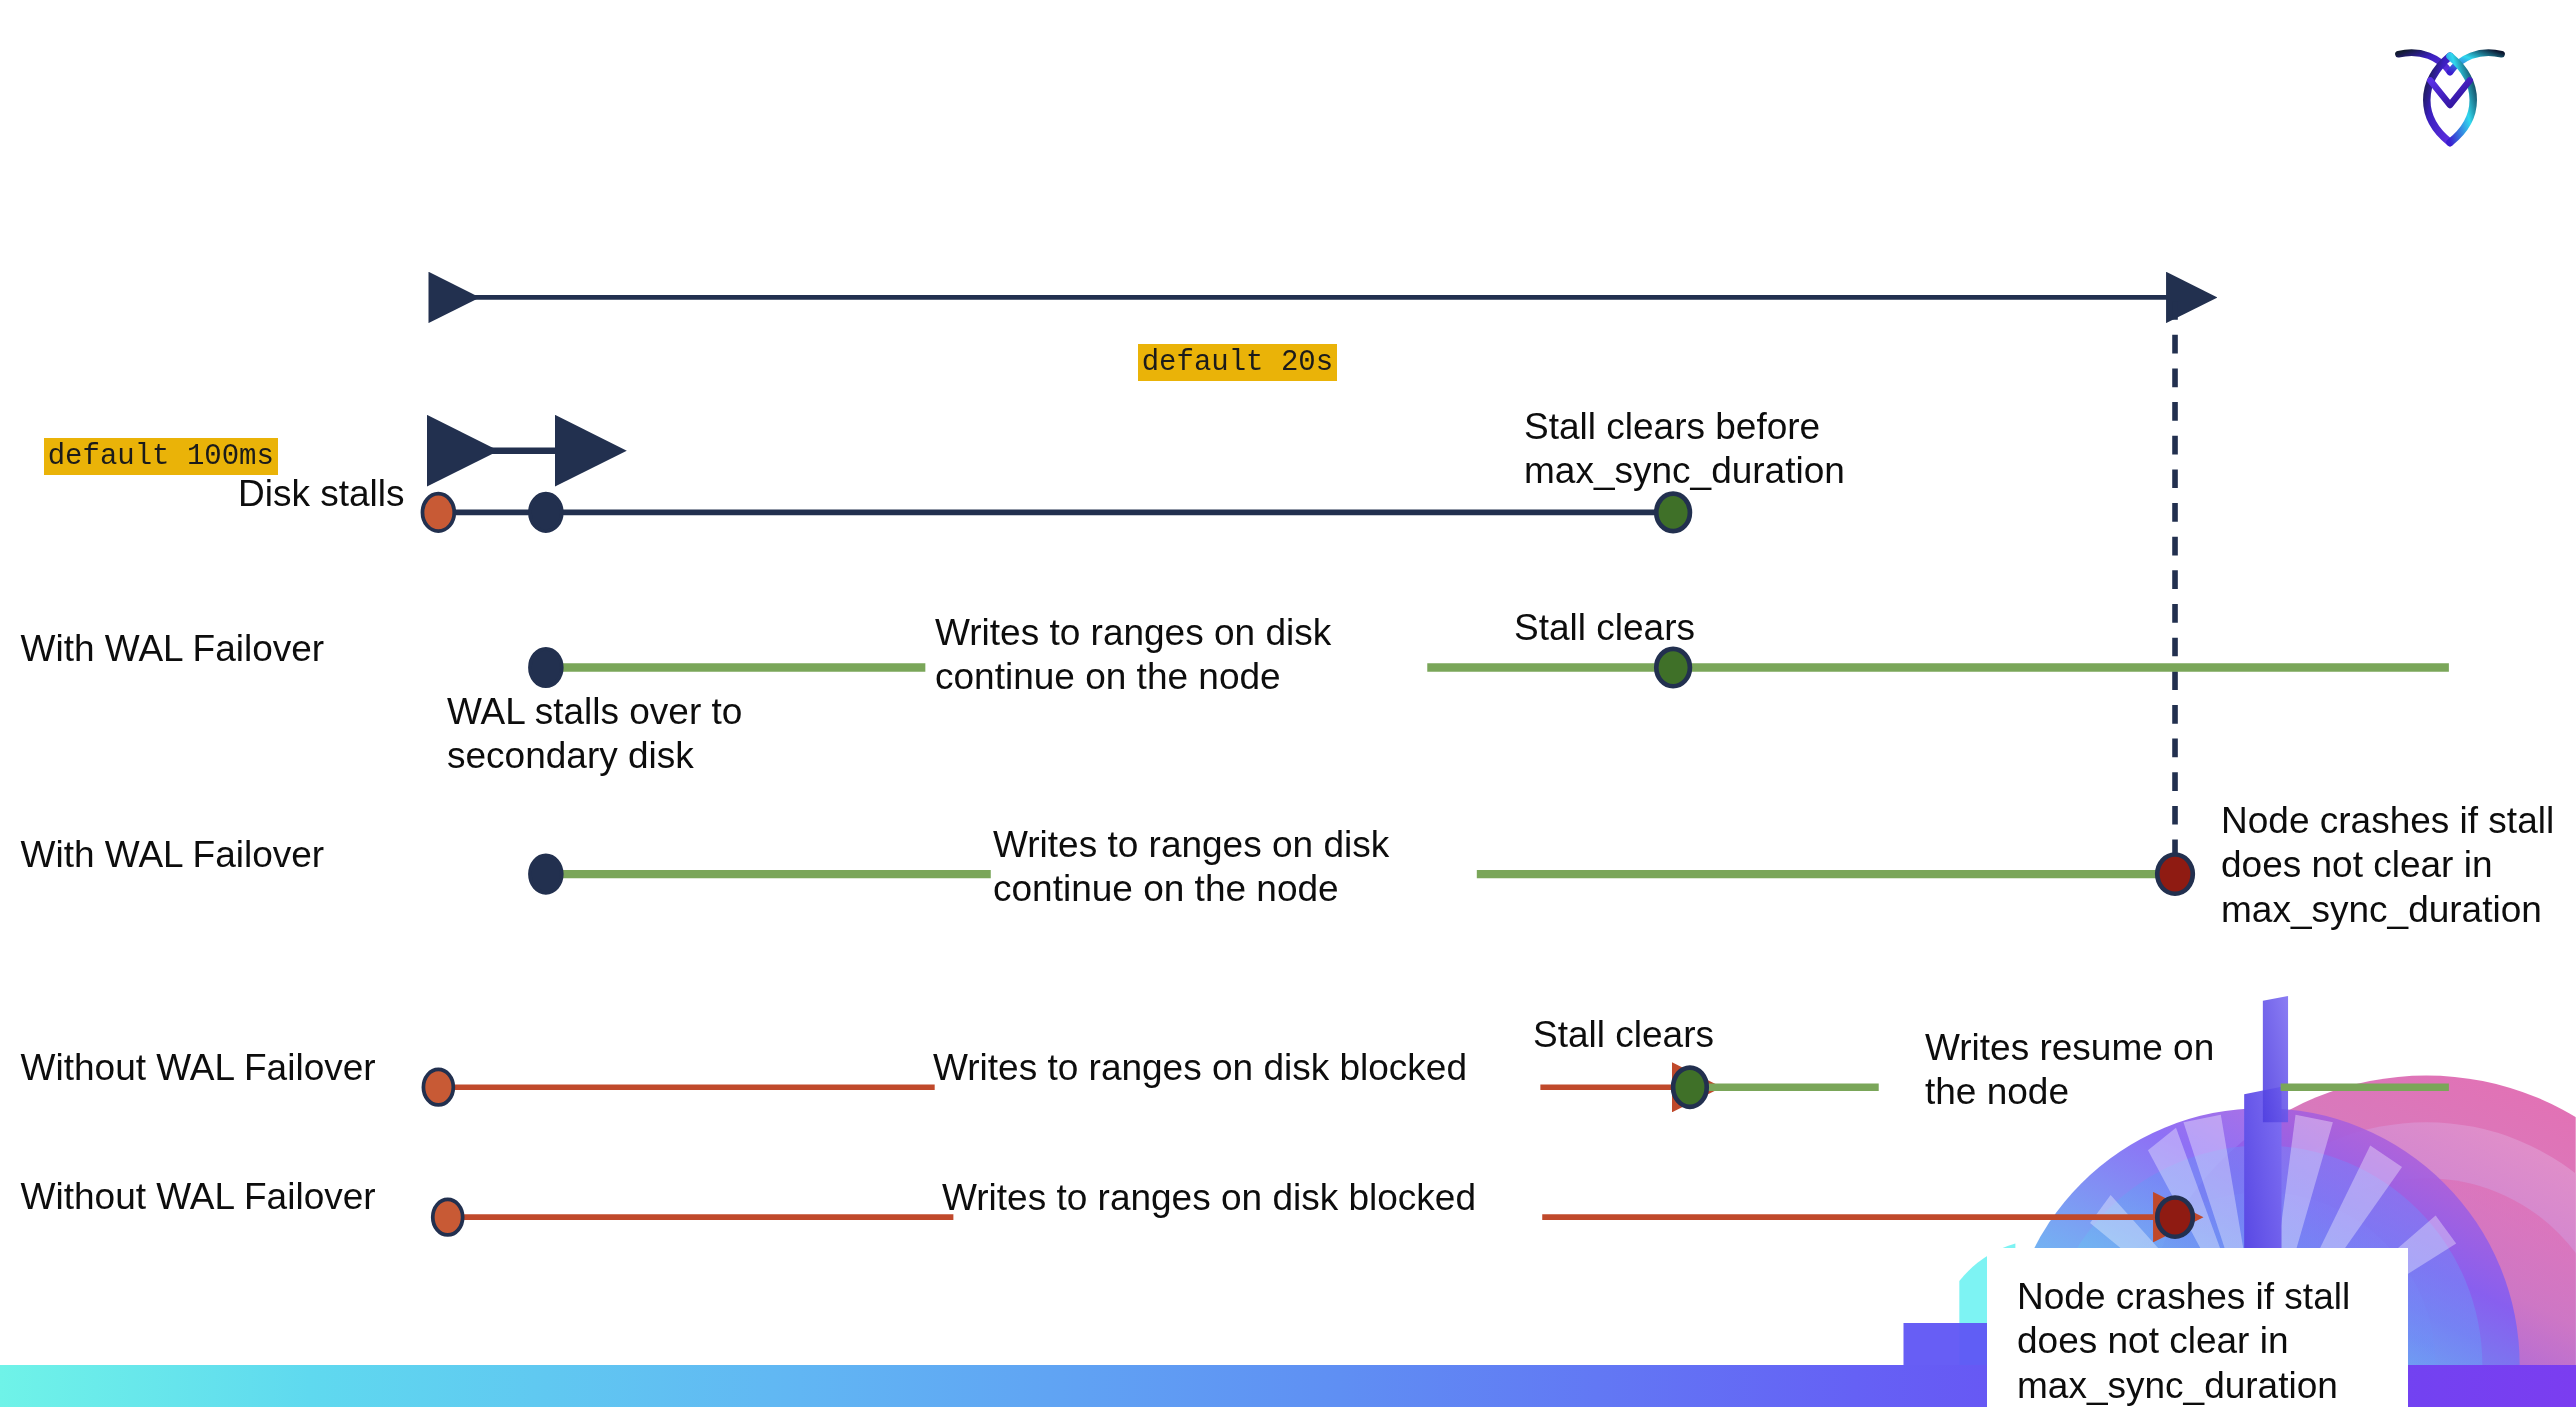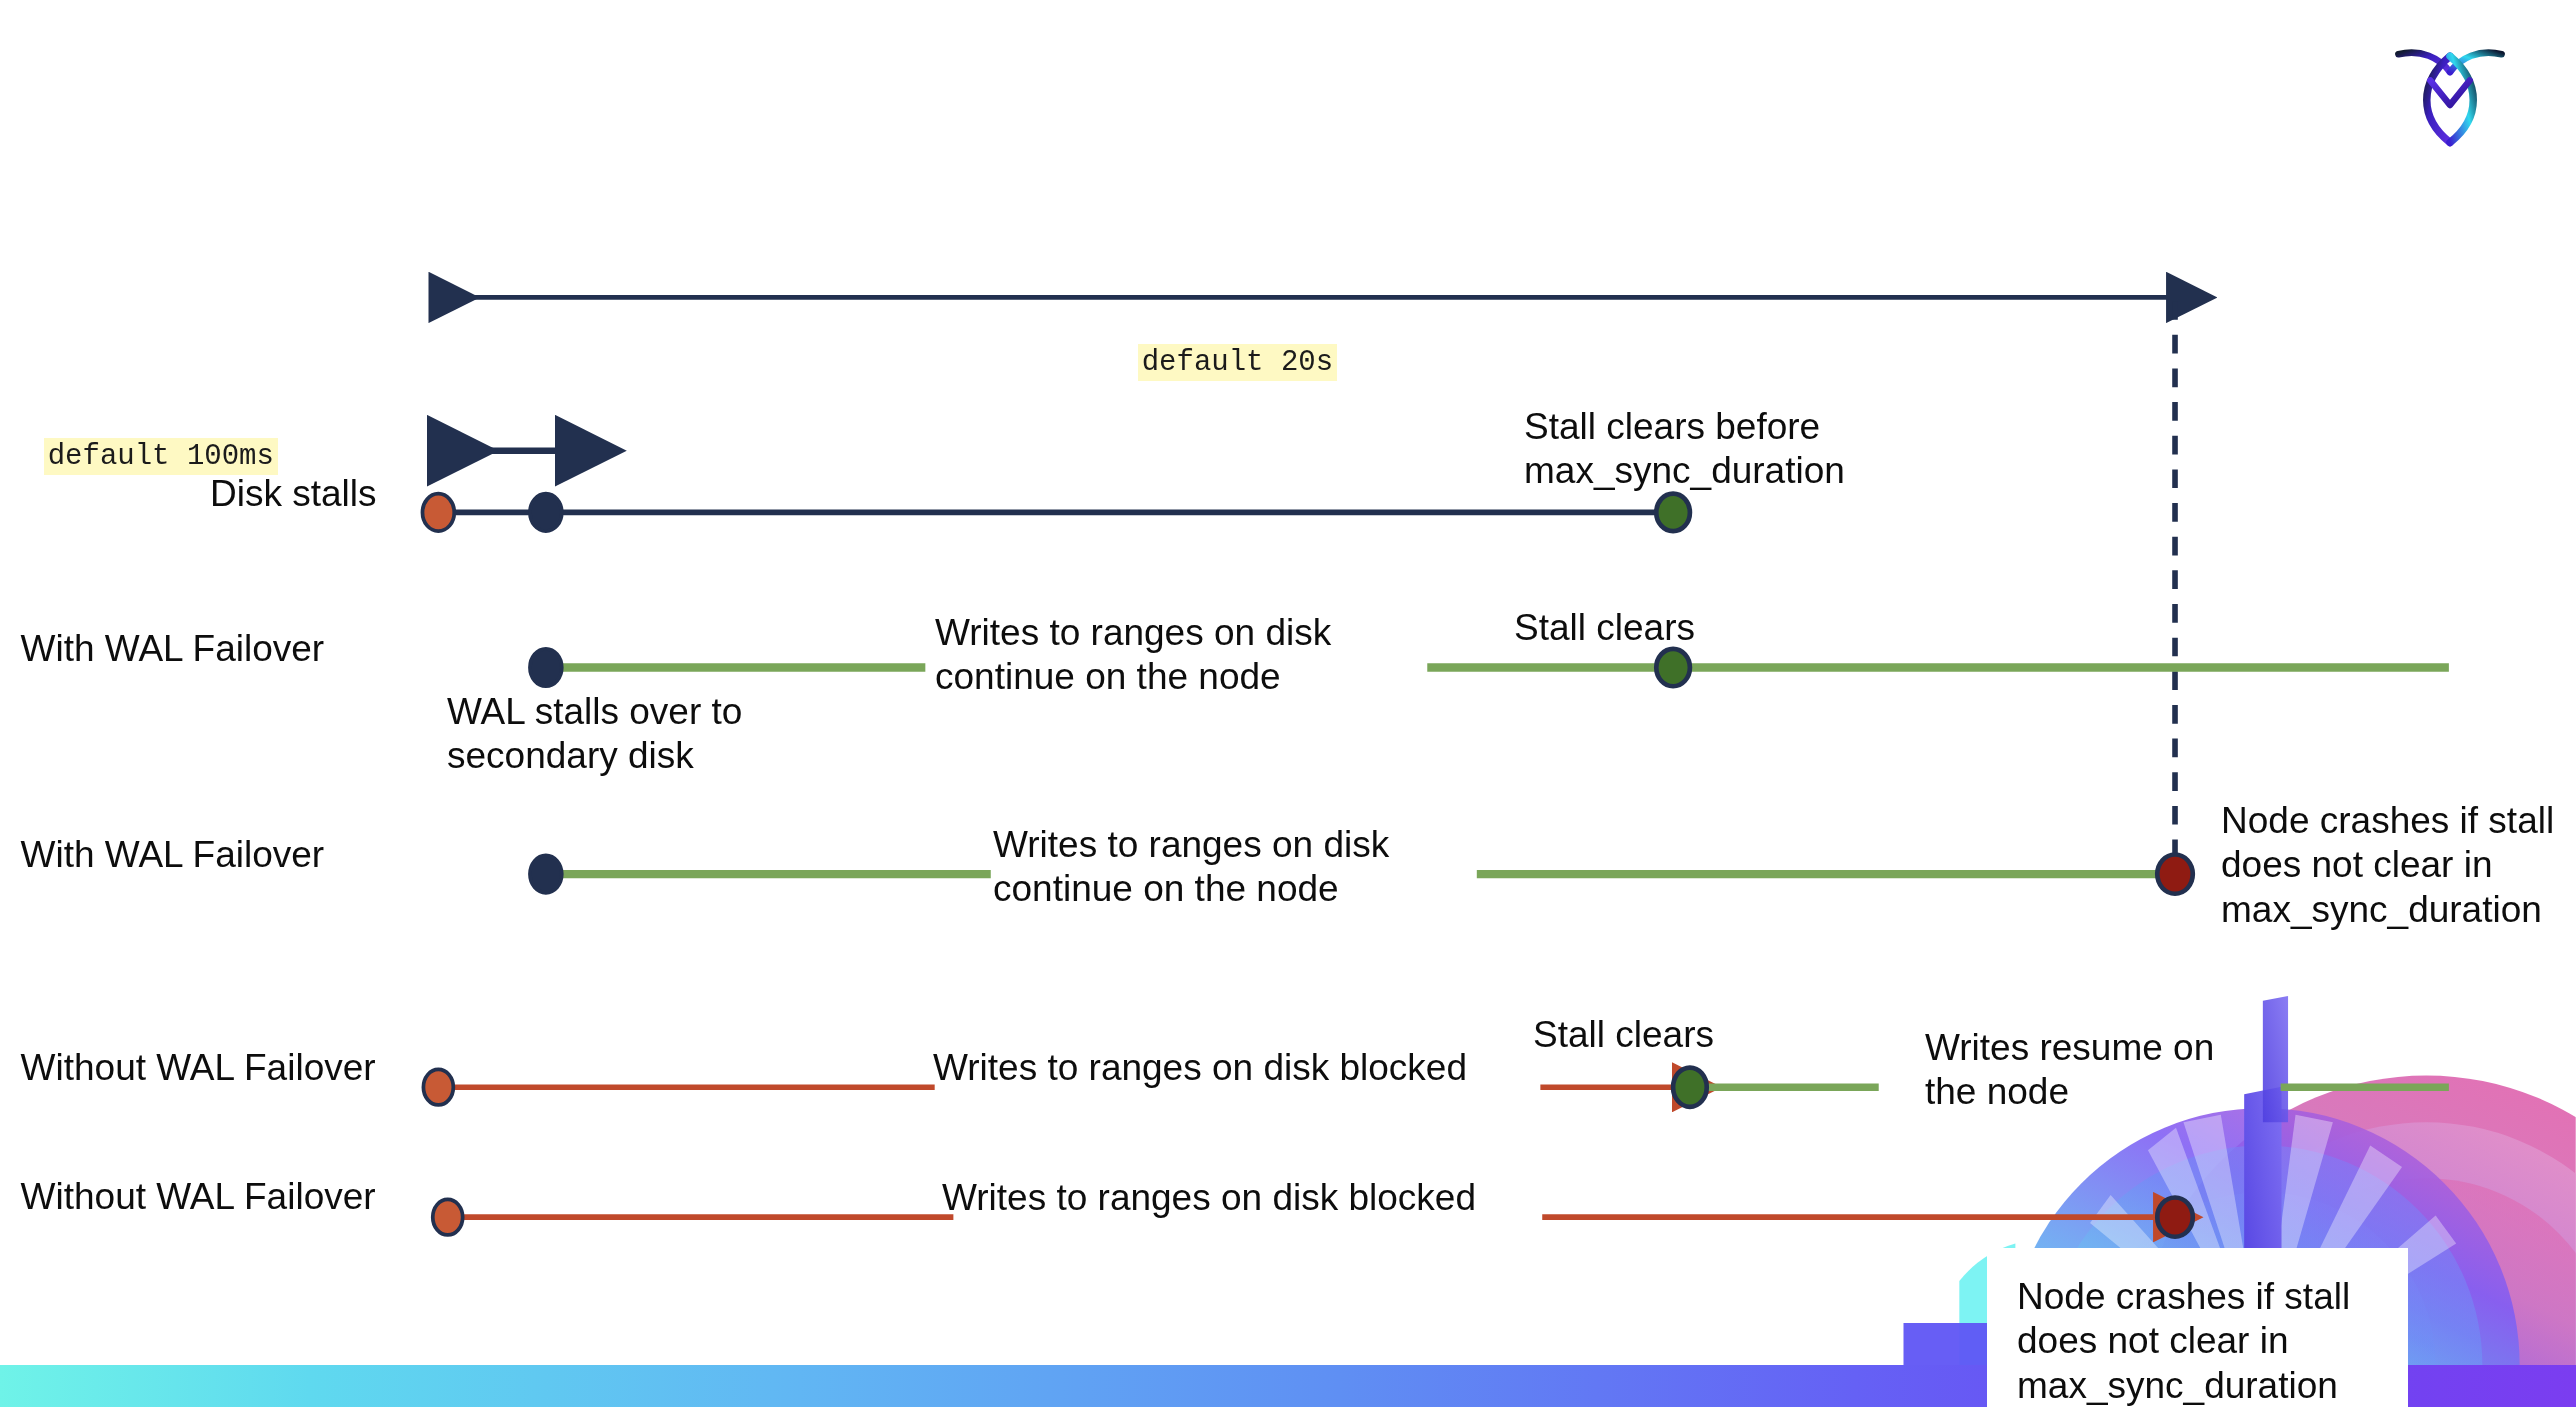--- a/index.html
+++ b/index.html
@@ -34,21 +34,21 @@
   
   #canvas{position:absolute;left:0;top:0;width:2576px;height:1408px;}
 
   
   .code-note{
     position:absolute;
     font-family:"Liberation Mono", monospace;
     font-size:29px;color:#1b1b1b;line-height:1.48;
     white-space:pre;
   }
-  .code-note span{background:#fef9c3;padding:1.9px 3.7px;}
+  .code-note span{background:#eab308;padding:1.9px 3.7px;}
 
   
   .lbl{
     position:absolute;color:#0d0d0d;line-height:1.20;
     font-family:"Liberation Sans", sans-serif;
   }
   .lbl.row-label{font-size:37px;}
   .lbl.note{font-size:37px;}
   .lbl.center{text-align:left;}
   .lbl.left{text-align:left;margin-top:8px;}
@@ -216,21 +216,21 @@
   </svg>
 
   <div class="code-note" style="left:1138px;top:256px;text-align:left;">
     <div><span>default 20s</span></div>
   </div>
 
   <div class="code-note" style="left:44px;top:350px;text-align:left;">
     <div><span>default 100ms</span></div>
   </div>
 
-  <div class="lbl row-label" style="left:210px;top:494px;transform:translateY(-50%);">Disk stalls</div>
+  <div class="lbl row-label" style="left:238px;top:494px;transform:translateY(-50%);">Disk stalls</div>
 
   <div class="lbl row-label" style="left:20.6px;top:649px;transform:translateY(-50%);">With WAL Failover</div>
 
   <div class="lbl row-label" style="left:20.6px;top:855px;transform:translateY(-50%);">With WAL Failover</div>
 
   <div class="lbl row-label" style="left:20.6px;top:1068px;transform:translateY(-50%);">Without WAL Failover</div>
 
   <div class="lbl row-label" style="left:20.6px;top:1197px;transform:translateY(-50%);">Without WAL Failover</div>
 
   <div class="lbl note center" style="left:1524px;top:405px;width:355px;white-space:pre-line;">Stall clears before

